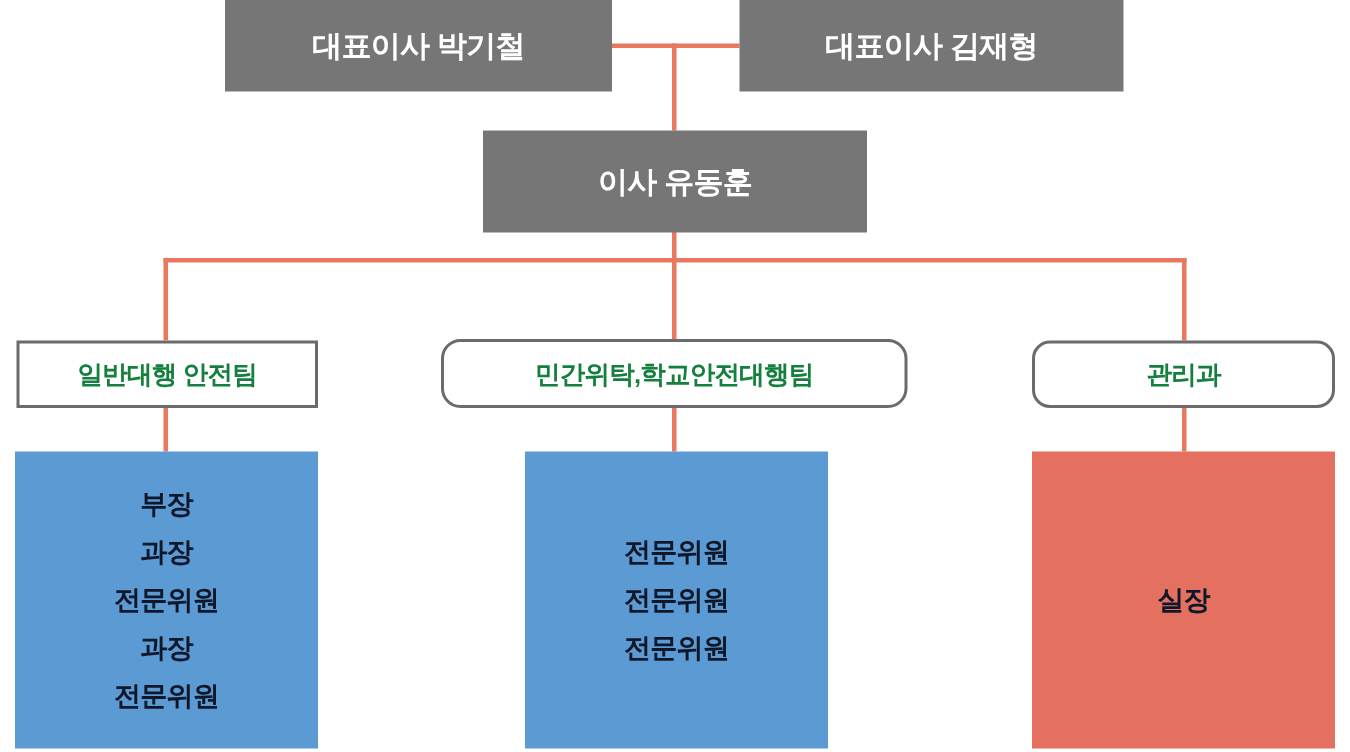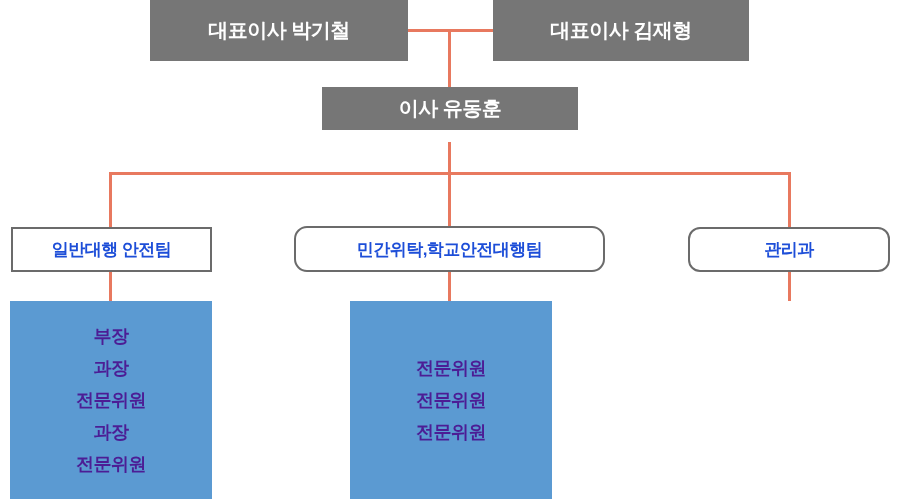--- a/index.html
+++ b/index.html
@@ -26,29 +26,29 @@
     background: #767676;
     color: #ffffff;
     font-weight: bold;
     font-size: 20px;
     letter-spacing: -0.5px;
   }
 
   .node--outline {
     background: #ffffff;
     border: 2px solid #6b6b6b;
-    color: #1d4ed8;
+    color: #15803d;
     font-weight: bold;
     font-size: 17px;
     letter-spacing: -0.5px;
     text-align: right;
   }
 
   .node--fill {
-    color: #4c1d95;
+    color: #0f172a;
     font-weight: bold;
     font-size: 18px;
     letter-spacing: -0.5px;
     flex-direction: column;
   }
 
   .node--blue { background: #5b9ad2; }
   .node--red  { background: #e4705f; }
 
   .member-line { line-height: 32px; }
@@ -74,21 +74,21 @@
   <div class="connector" style="left:448px; top:272px; width:3px; height:29px;"></div>
   <div class="connector" style="left:788px; top:271px; width:3px; height:30px;"></div>
 
   <div class="node node--gray" style="left:150px; top:0; width:258px; height:61px;">
     <span>대표이사 박기철</span>
   </div>
   <div class="node node--gray" style="left:493px; top:0; width:256px; height:61px;">
     <span>대표이사 김재형</span>
   </div>
 
-  <div class="node node--gray" style="left:322px; top:87px; width:256px; height:43px;">
+  <div class="node node--gray" style="left:322px; top:87px; width:256px; height:68px;">
     <span>이사 유동훈</span>
   </div>
 
   <div class="node node--outline" style="left:11px; top:227px; width:201px; height:45px;">
     <span>일반대행 안전팀</span>
   </div>
   <div class="node node--outline" style="left:294px; top:226px; width:311px; height:46px;border-radius:13px;">
     <span>민간위탁,학교안전대행팀</span>
   </div>
   <div class="node node--outline" style="left:688px; top:227px; width:202px; height:45px;border-radius:12px;">
@@ -102,14 +102,17 @@
     <div class="member-line">과장</div>
     <div class="member-line">전문위원</div>
   </div>
 
   <div class="node node--fill node--blue" style="left:350px; top:301px; width:202px; height:198px;">
     <div class="member-line">전문위원</div>
     <div class="member-line">전문위원</div>
     <div class="member-line">전문위원</div>
   </div>
 
+  <div class="node node--fill node--red" style="left:688px; top:301px; width:202px; height:198px;">
+    <div class="member-line">실장</div>
+  </div>
 
 </div>
 
 </body></html>

